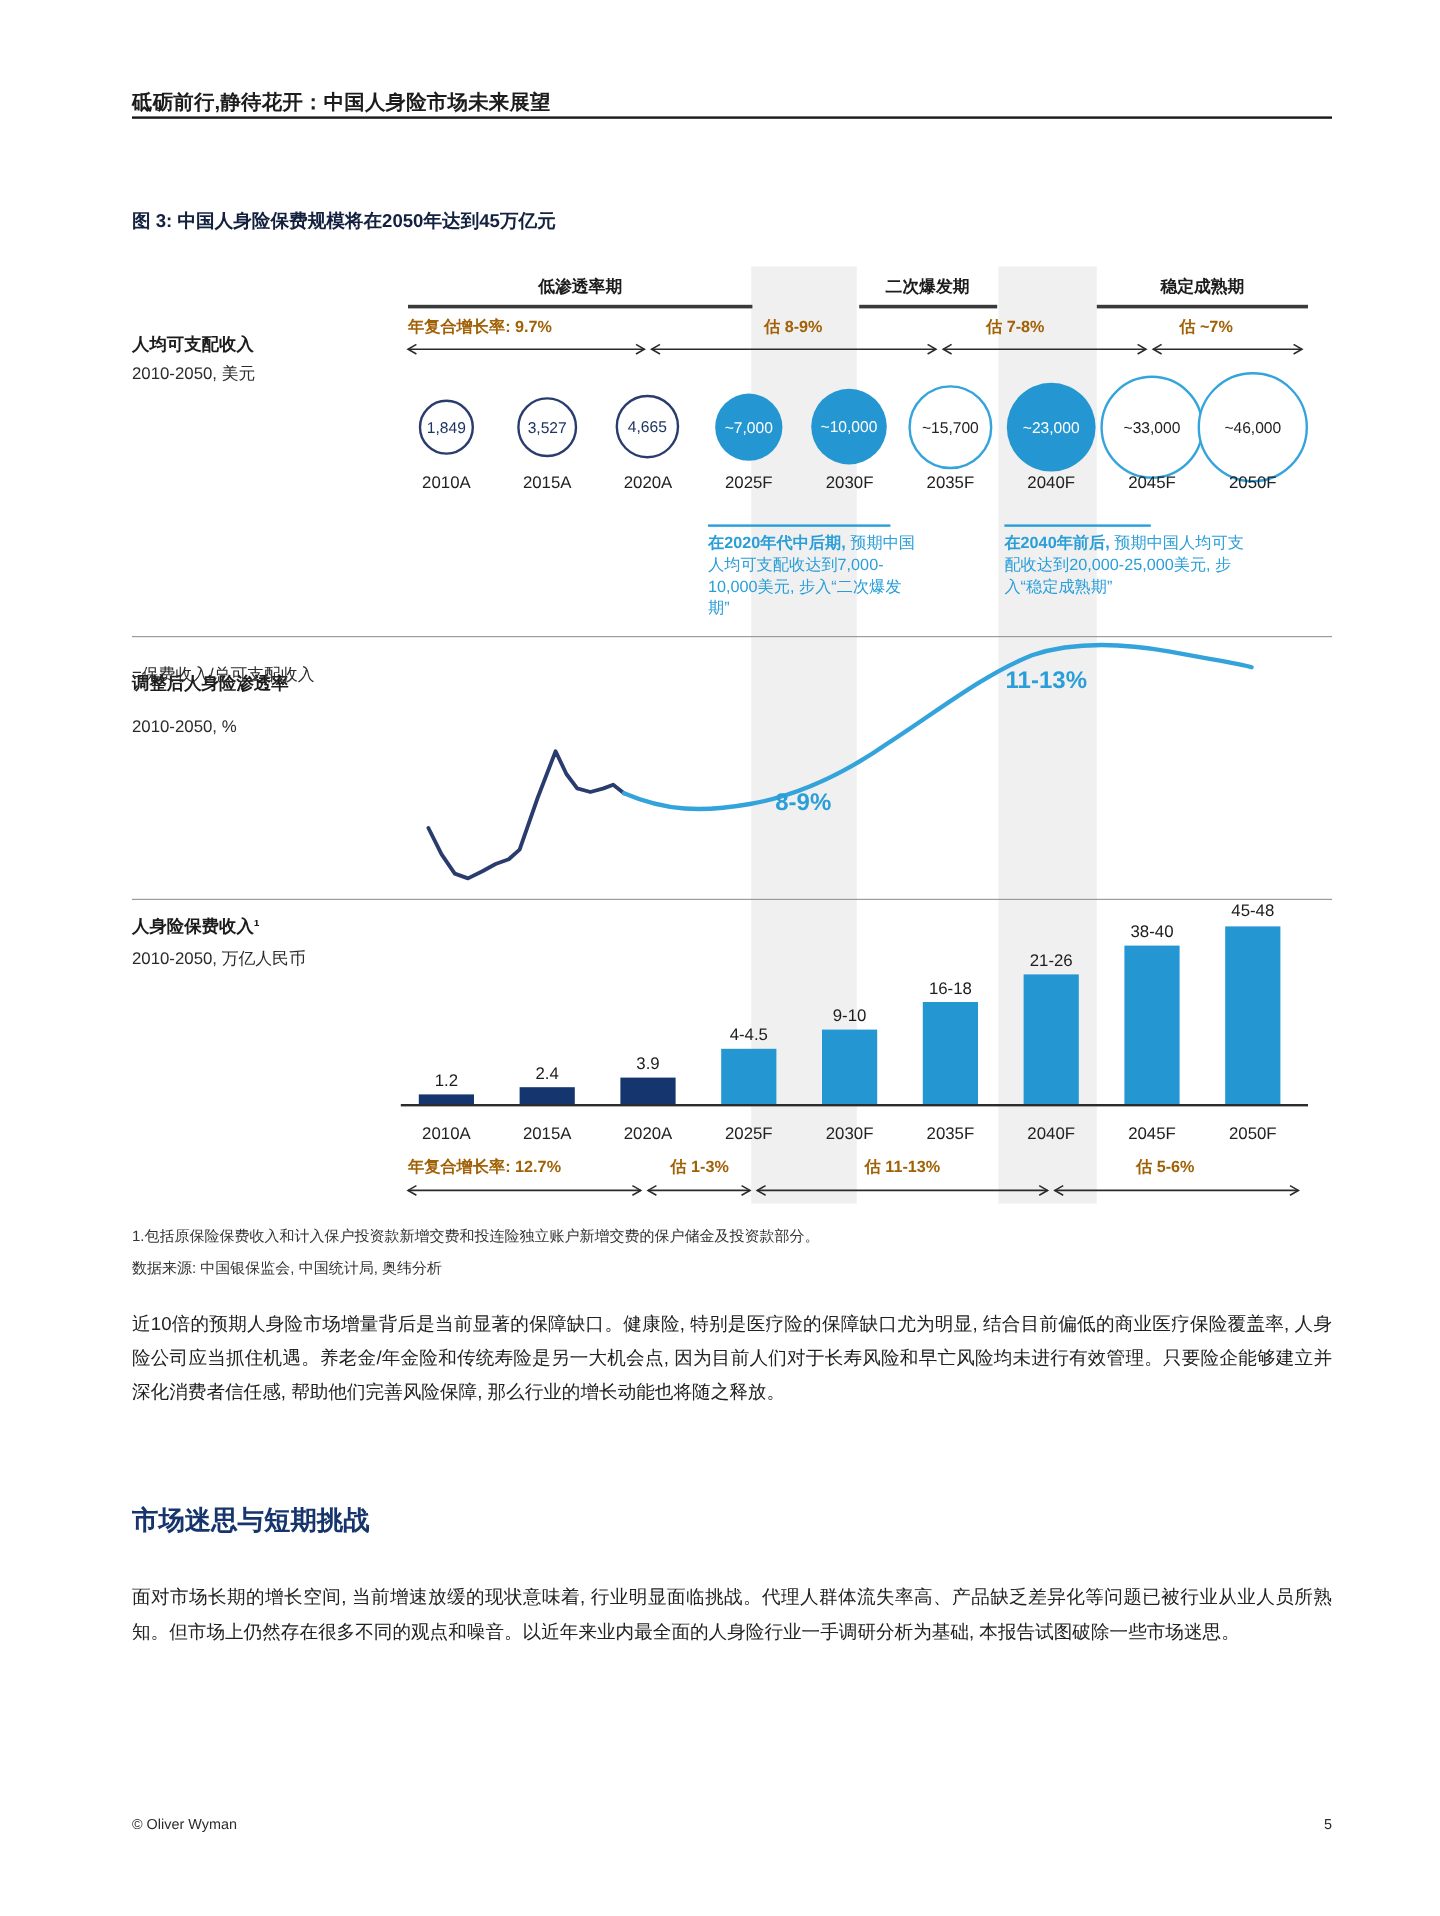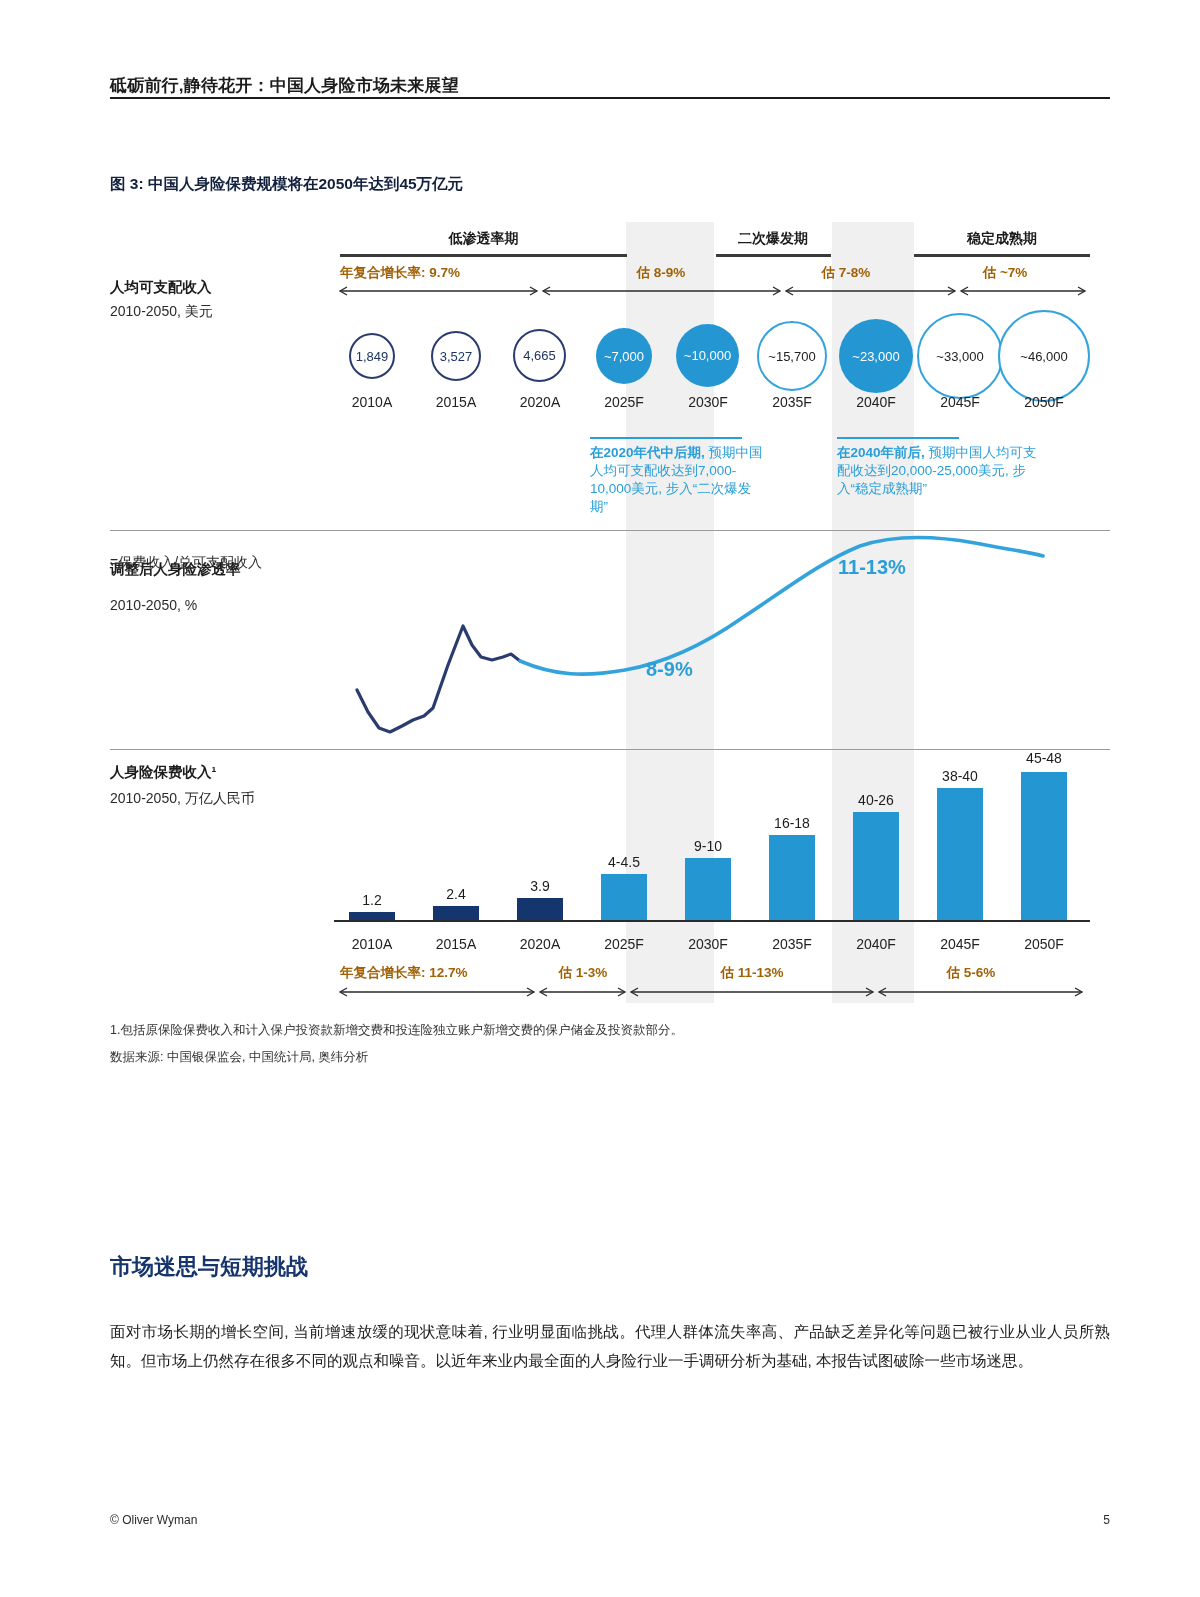--- a/index.html
+++ b/index.html
@@ -180,21 +180,21 @@
   <div class="bar bar-blue" style="left:853px;top:812px;width:46px;height:108px;"></div>
   <div class="bar bar-blue" style="left:937px;top:788px;width:46px;height:132px;"></div>
   <div class="bar bar-blue" style="left:1021px;top:772px;width:46px;height:148px;"></div>
 
   <div class="bar-label" style="left:332px;top:892px;">1.2</div>
   <div class="bar-label" style="left:416px;top:886px;">2.4</div>
   <div class="bar-label" style="left:500px;top:878px;">3.9</div>
   <div class="bar-label" style="left:584px;top:854px;">4-4.5</div>
   <div class="bar-label" style="left:668px;top:838px;">9-10</div>
   <div class="bar-label" style="left:752px;top:815px;">16-18</div>
-  <div class="bar-label" style="left:836px;top:792px;">40-26</div>
+  <div class="bar-label" style="left:836px;top:792px;">21-26</div>
   <div class="bar-label" style="left:920px;top:768px;">38-40</div>
   <div class="bar-label" style="left:1004px;top:750px;">45-48</div>
 
   <div class="abs axis"></div>
 
   <div class="abs year-label" style="left:332px;top:936px;">2010A</div>
   <div class="abs year-label" style="left:416px;top:936px;">2015A</div>
   <div class="abs year-label" style="left:500px;top:936px;">2020A</div>
   <div class="abs year-label" style="left:584px;top:936px;">2025F</div>
   <div class="abs year-label" style="left:668px;top:936px;">2030F</div>
@@ -221,19 +221,20 @@
         <path d="M536,4 L543,8 L536,12"></path>
       <line x1="549" y1="8" x2="752" y2="8"></line>
         <path d="M556,4 L549,8 L556,12"></path>
         <path d="M745,4 L752,8 L745,12"></path>
     </g>
   </svg>
 
   <div class="abs footnote" style="top:1022px;">1.包括原保险保费收入和计入保户投资款新增交费和投连险独立账户新增交费的保户储金及投资款部分。</div>
   <div class="abs footnote" style="top:1049px;">数据来源: 中国银保监会, 中国统计局, 奥纬分析</div>
 
+  <div class="abs body-p" style="top:1090px;">近10倍的预期人身险市场增量背后是当前显著的保障缺口。健康险, 特别是医疗险的保障缺口尤为明显, 结合目前偏低的商业医疗保险覆盖率, 人身险公司应当抓住机遇。养老金/年金险和传统寿险是另一大机会点, 因为目前人们对于长寿风险和早亡风险均未进行有效管理。只要险企能够建立并深化消费者信任感, 帮助他们完善风险保障, 那么行业的增长动能也将随之释放。</div>
   <div class="abs section-h" style="top:1252px;">市场迷思与短期挑战</div>
   <div class="abs body-p" style="top:1318px;">面对市场长期的增长空间, 当前增速放缓的现状意味着, 行业明显面临挑战。代理人群体流失率高、产品缺乏差异化等问题已被行业从业人员所熟知。但市场上仍然存在很多不同的观点和噪音。以近年来业内最全面的人身险行业一手调研分析为基础, 本报告试图破除一些市场迷思。</div>
 
   <div class="abs footer-text" style="left:110px;top:1513px;">© Oliver Wyman</div>
   <div class="abs footer-text" style="left:1040px;top:1513px;width:70px;text-align:right;">5</div>
 
 </div>
 
 </body></html>

